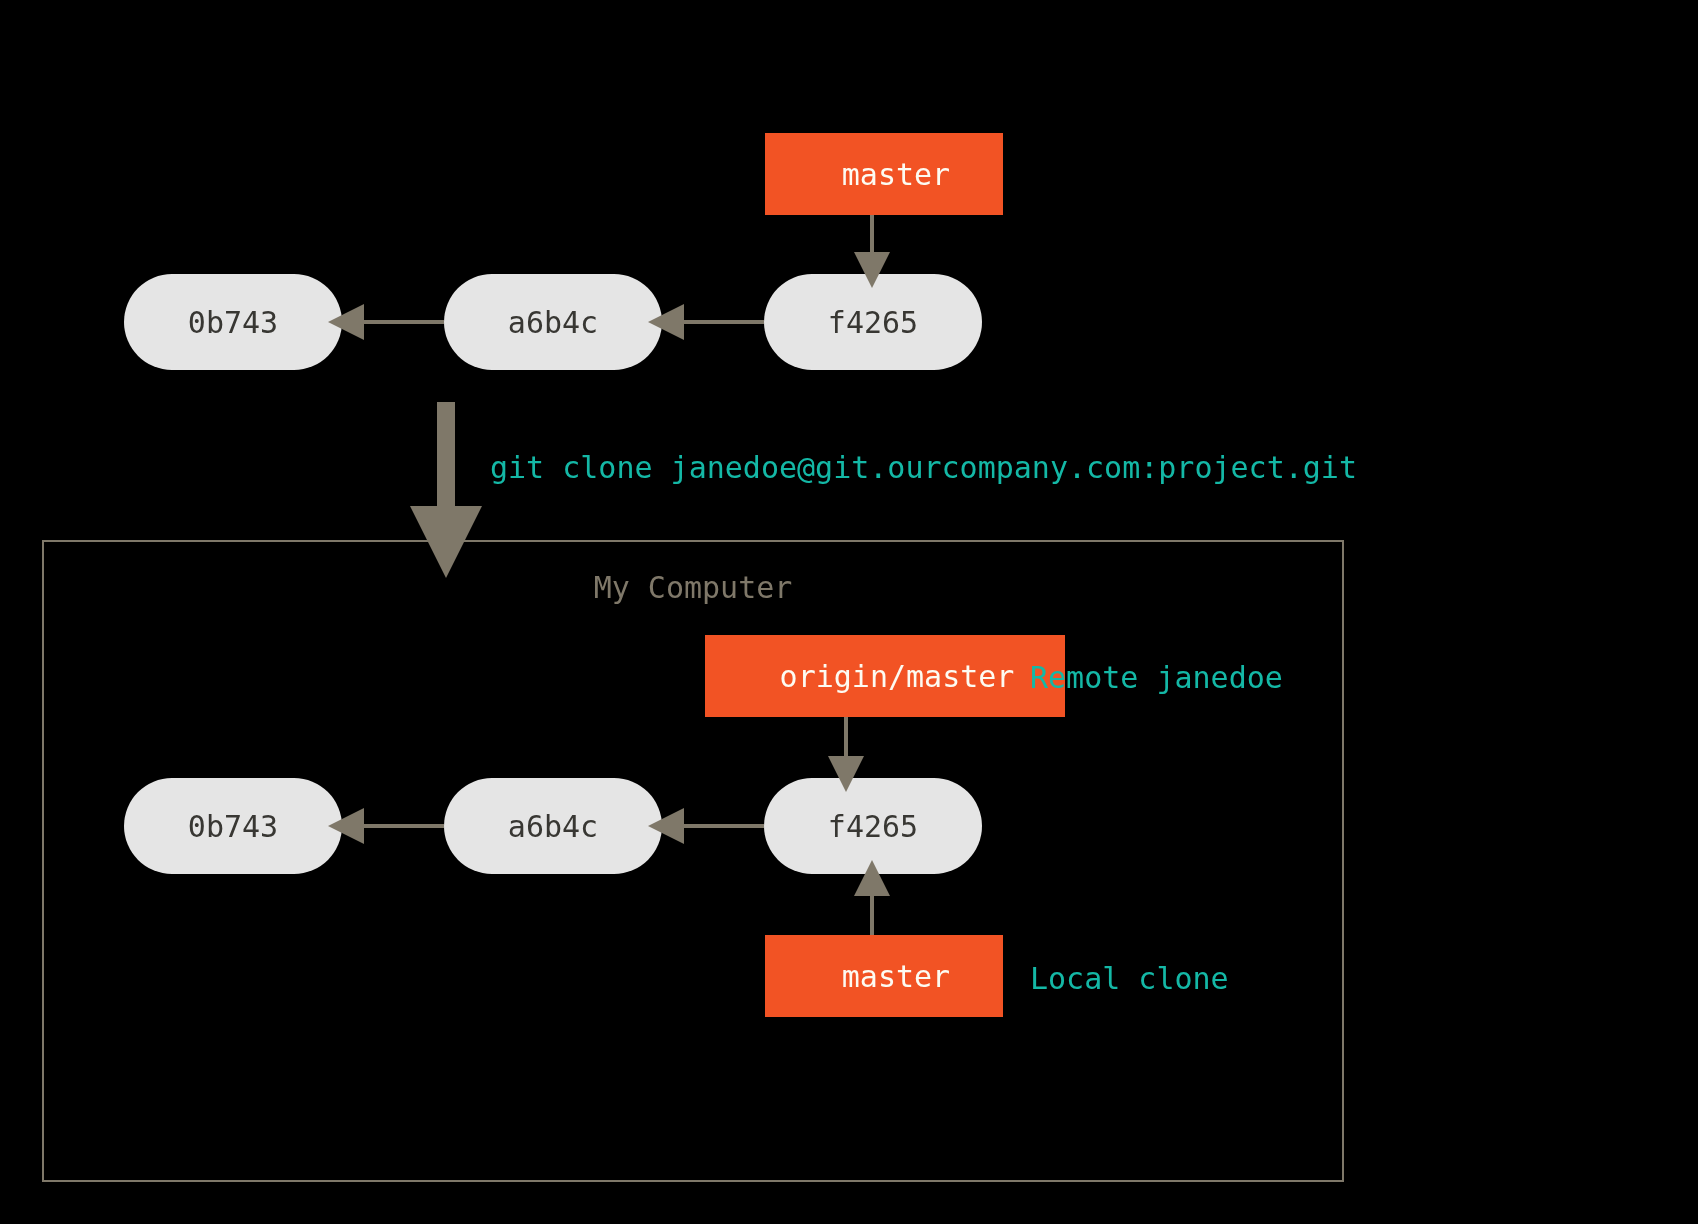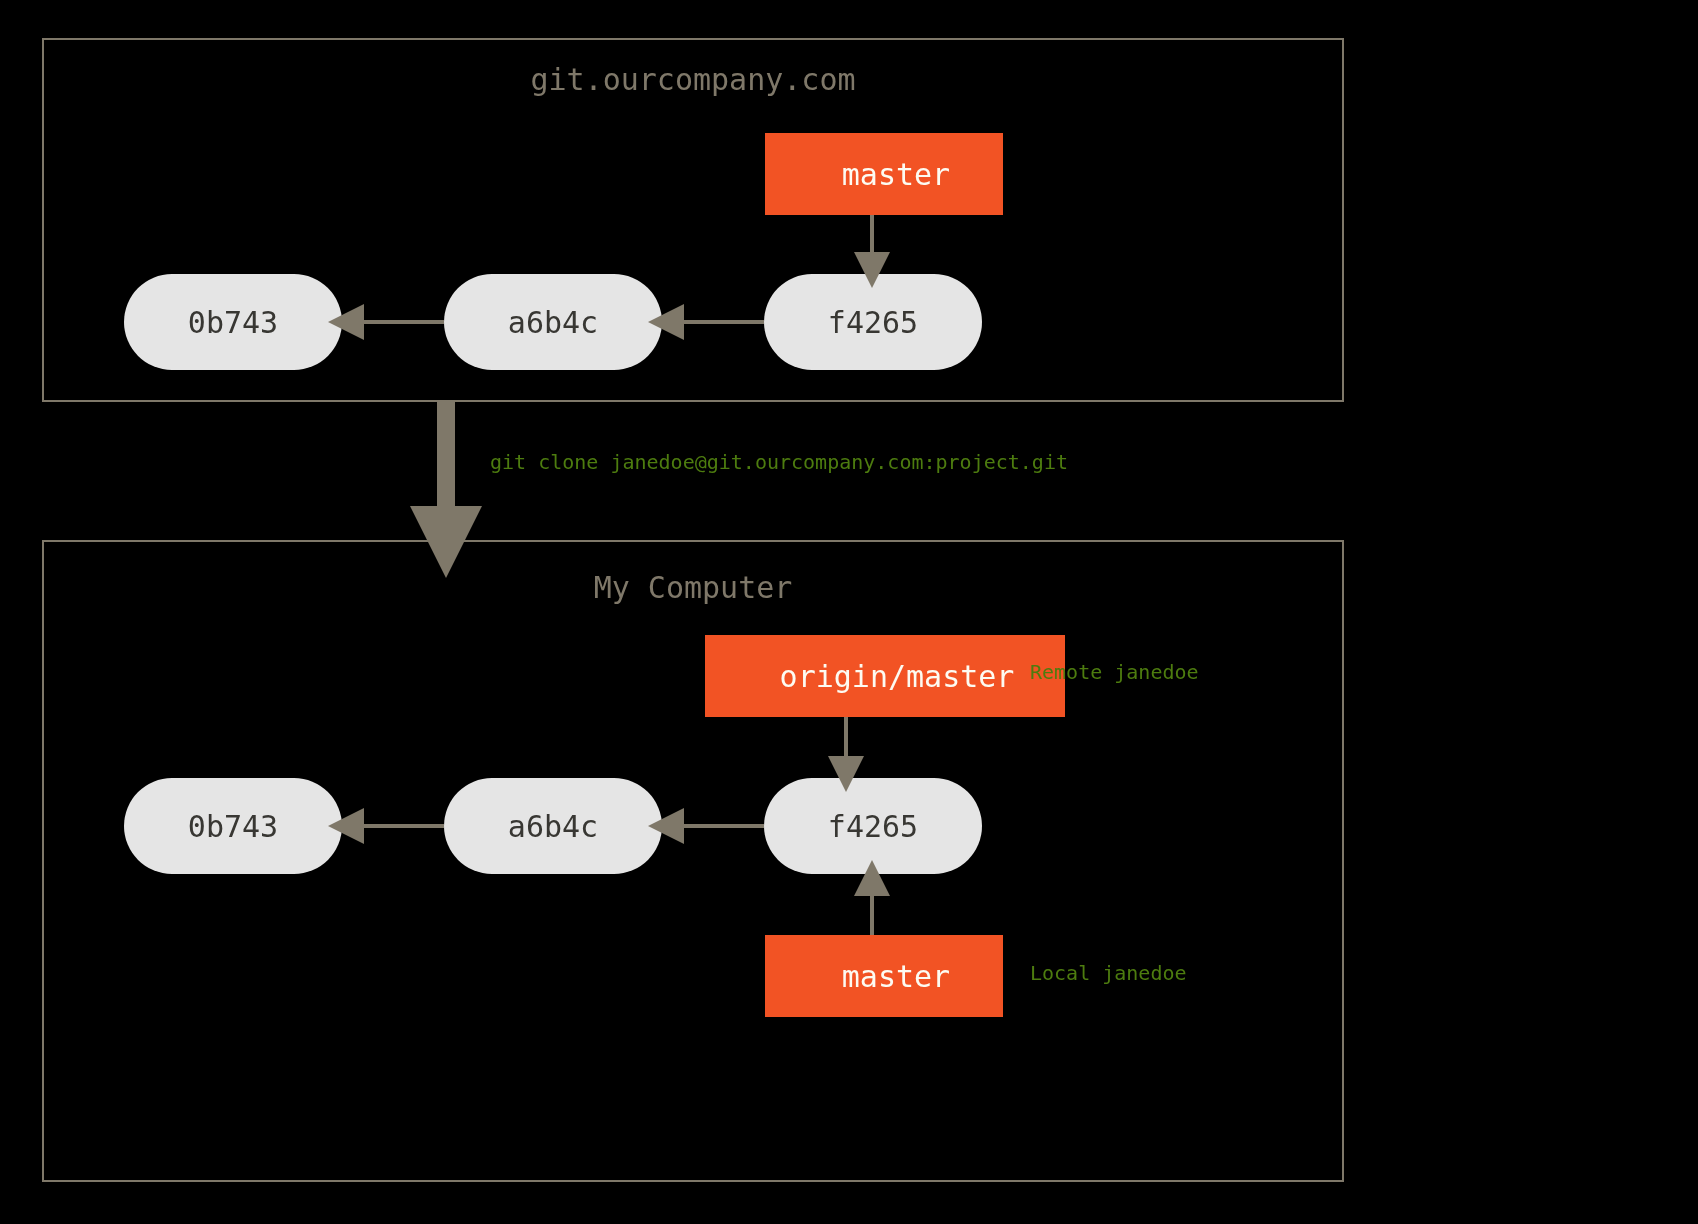--- a/index.html
+++ b/index.html
@@ -47,41 +47,38 @@
     color: #fdfbf2;
     font-size: 30px;
     display: flex;
     align-items: center;
     justify-content: center;
     height: 82px;
     padding-left: 24px;
   }
   .note {
     position: absolute;
-    color: #4d7c0f;
-    font-size: 20px;
+    color: #14b8a6;
+    font-size: 30px;
     white-space: nowrap;
   }
   svg.arrows {
     position: absolute;
     left: 0;
     top: 0;
     width: 1698px;
     height: 1224px;
     pointer-events: none;
   }
 </style>
 </head>
 <body>
 
 <div class="canvas">
 
-  <div class="panel" style="left:42px; top:38px; width:1302px; height:364px;">
-    <div class="panel-title" style="top:22px;">git.ourcompany.com</div>
-  </div>
 
   <div class="branch" style="left:765px; top:133px; width:214px;">
     <span>master</span>
   </div>
 
   <div class="commit" style="left:124px; top:274px;">
     <span>0b743</span>
   </div>
   <div class="commit" style="left:444px; top:274px;">
     <span>a6b4c</span>
@@ -107,21 +104,21 @@
   <div class="commit" style="left:444px; top:778px;">
     <span>a6b4c</span>
   </div>
   <div class="commit" style="left:764px; top:778px;">
     <span>f4265</span>
   </div>
 
   <div class="branch" style="left:765px; top:935px; width:214px;">
     <span>master</span>
   </div>
-  <div class="note" style="left:1030px; top:961px;">Local janedoe</div>
+  <div class="note" style="left:1030px; top:961px;">Local clone</div>
 
   <svg class="arrows">
     <defs>
       <marker id="ah-thin" viewBox="0 0 12 12" refX="2" refY="6" markerWidth="9" markerHeight="9" orient="auto-start-reverse">
         <path d="M0,0 L12,6 L0,12 Z" fill="#7f7869"></path>
       </marker>
       <marker id="ah-thick" viewBox="0 0 12 12" refX="2" refY="6" markerWidth="4" markerHeight="4" orient="auto-start-reverse">
         <path d="M0,0 L12,6 L0,12 Z" fill="#7f7869"></path>
       </marker>
     </defs>

